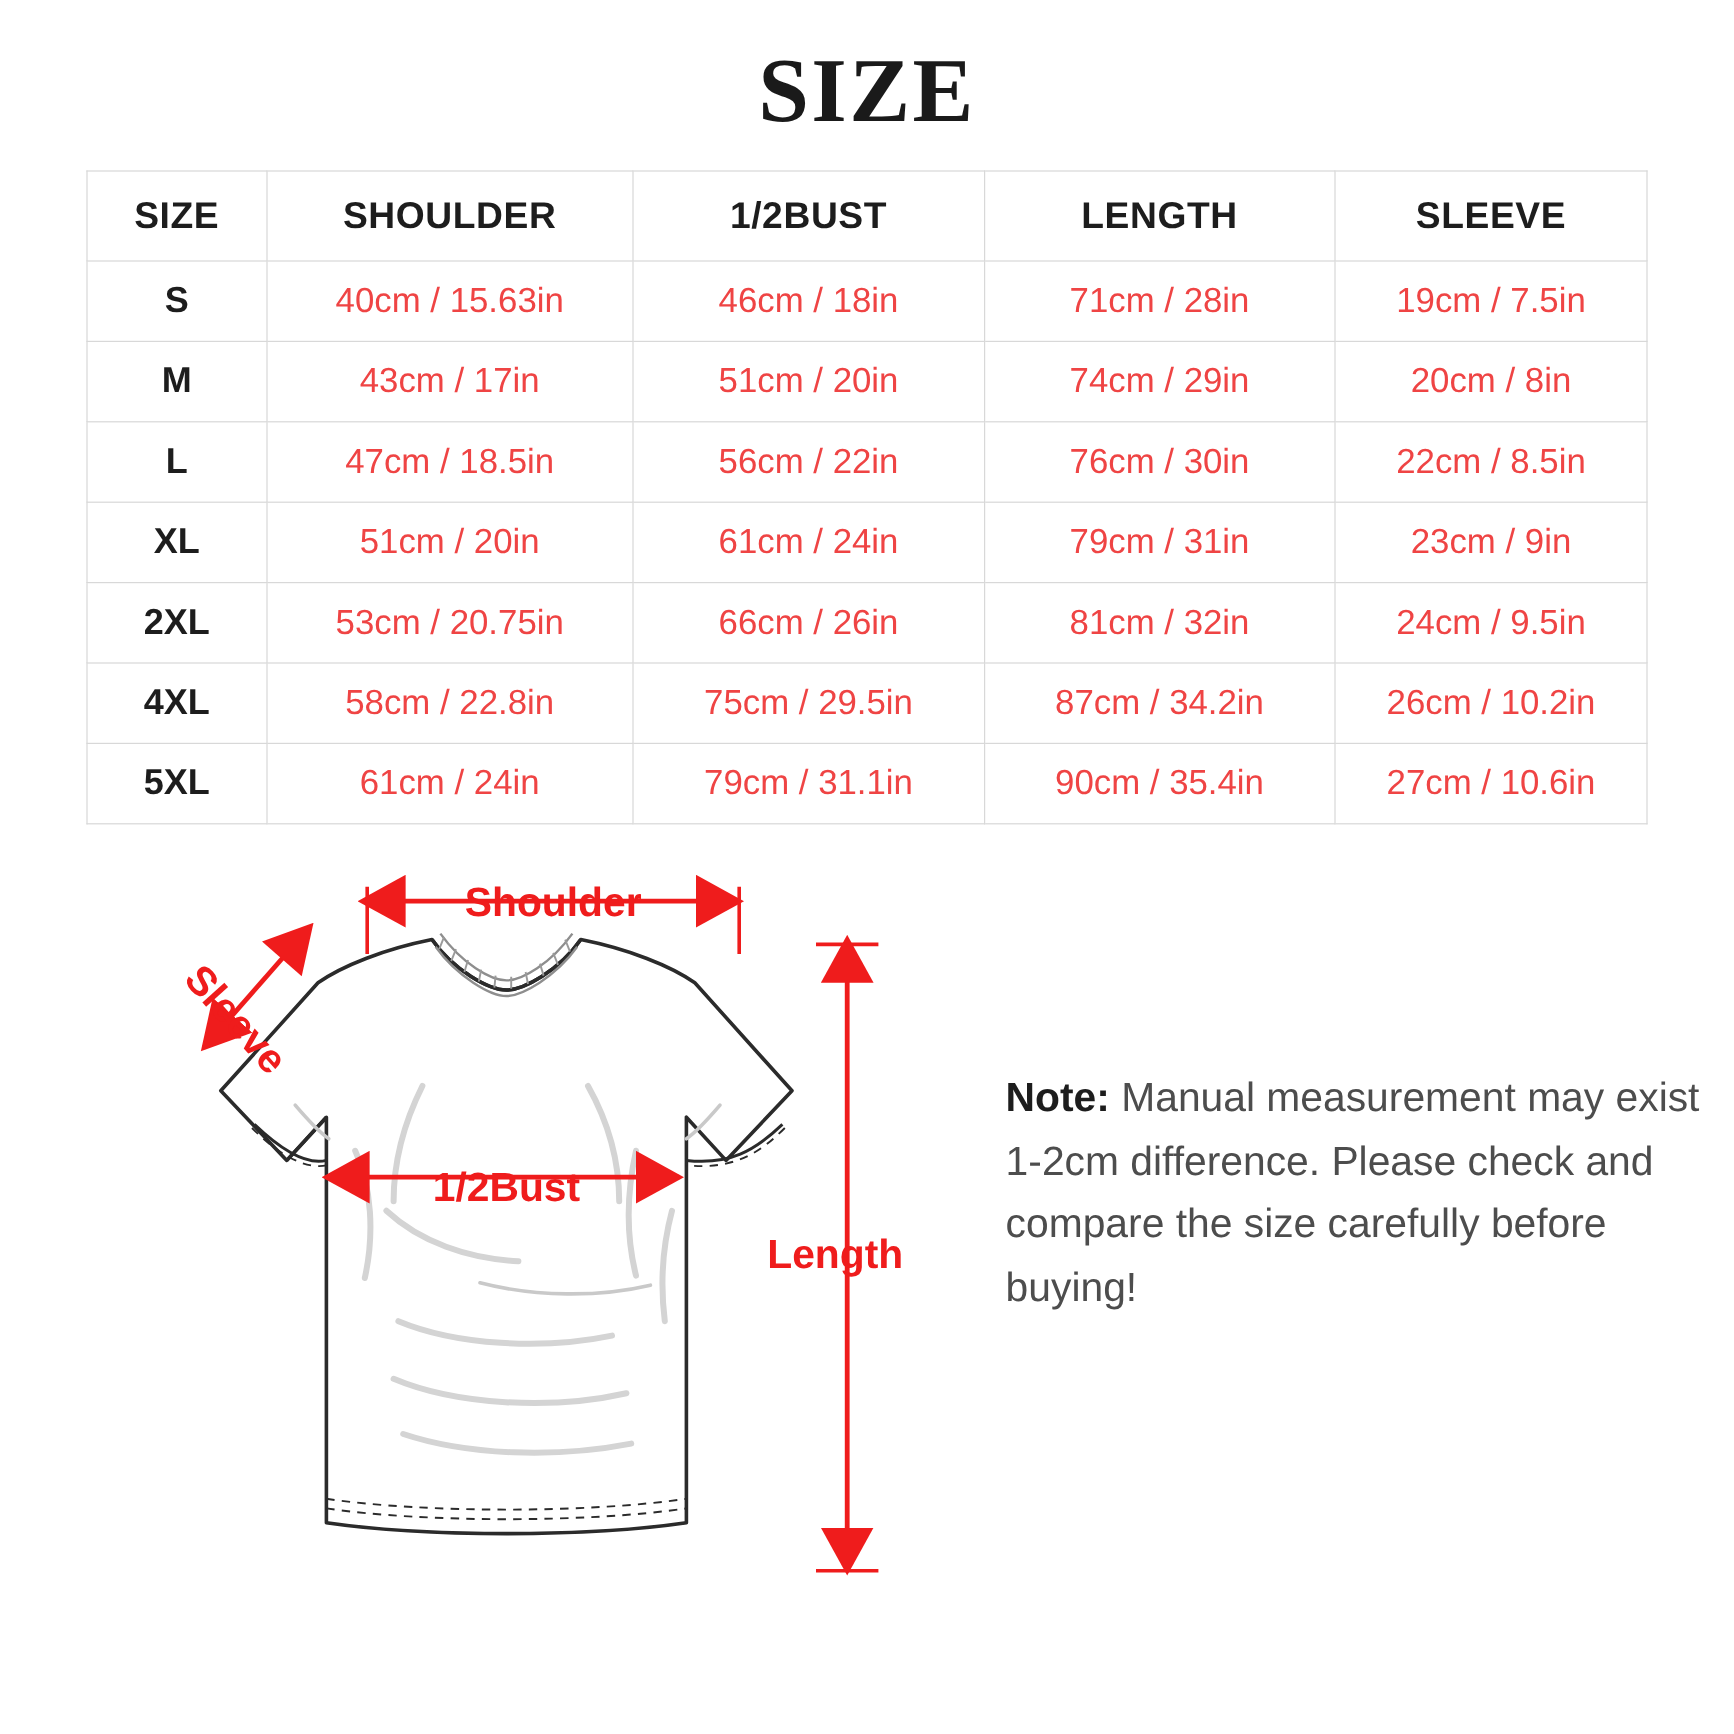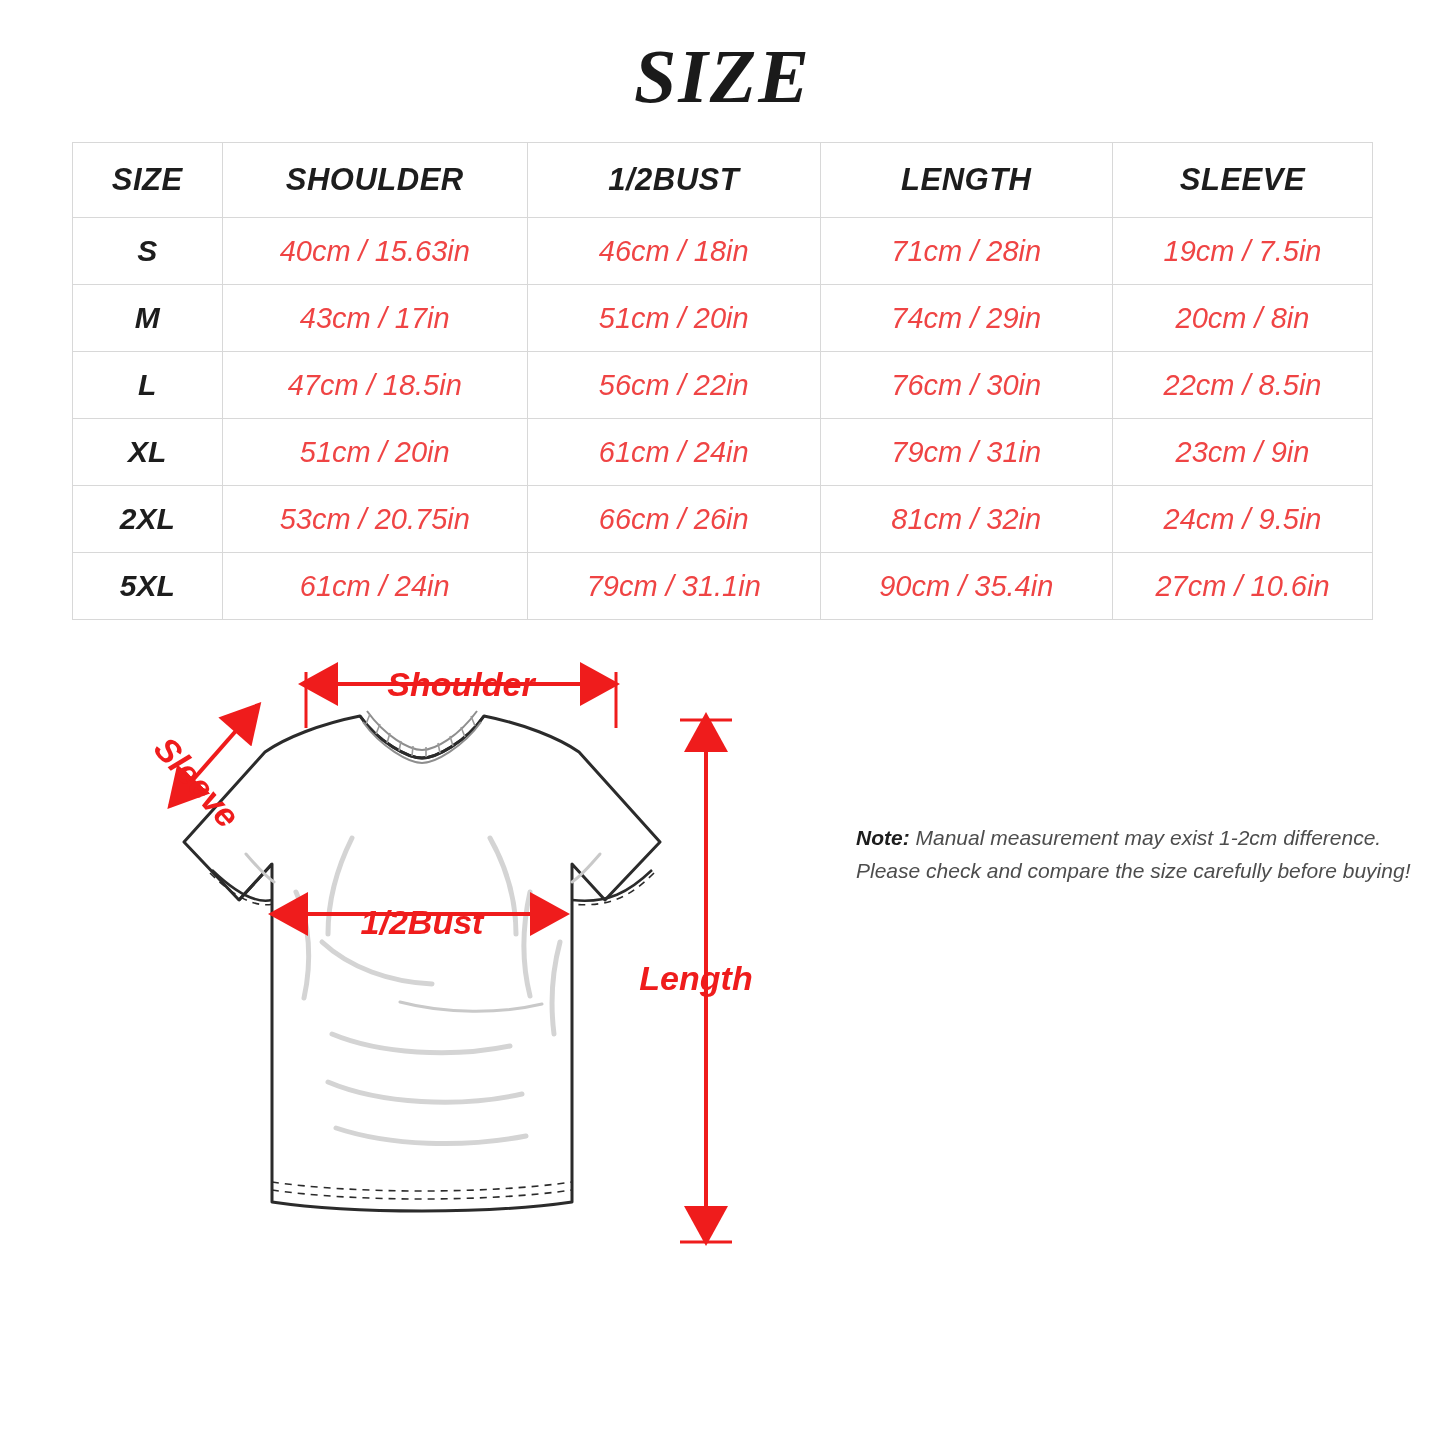--- a/index.html
+++ b/index.html
@@ -12,21 +12,20 @@
     height: 1445px;
     font-family: "Liberation Sans", sans-serif;
     position: relative;
     overflow: hidden;
   }
   .page {
     position: relative;
     width: 1445px;
     height: 1445px;
     box-sizing: border-box;
-    font-style: italic;
   }
 
   
   .title {
     text-align: center;
     font-family: "Liberation Serif", serif;
     font-size: 76px;
     font-weight: 700;
     letter-spacing: 2px;
     color: #1a1a1a;
@@ -81,24 +80,24 @@
   .shirt-svg {
     position: absolute;
     left: 60px;
     top: 0;
     width: 720px;
     height: 645px;
   }
   
   .note {
     position: absolute;
-    left: 856px;
+    left: 838px;
     top: 180px;
     width: 580px;
-    font-size: 21px;
+    font-size: 34px;
     line-height: 1.55;
     color: #4d4d4d;
   }
   .note b {
     color: #1d1d1d;
     font-weight: 700;
   }
 </style>
 </head>
 <body>
@@ -153,20 +152,27 @@
           <td>61cm / 24in</td>
           <td>79cm / 31in</td>
           <td>23cm / 9in</td>
         </tr>
         <tr>
           <td class="size-cell">2XL</td>
           <td>53cm / 20.75in</td>
           <td>66cm / 26in</td>
           <td>81cm / 32in</td>
           <td>24cm / 9.5in</td>
+        </tr>
+        <tr>
+          <td class="size-cell">4XL</td>
+          <td>58cm / 22.8in</td>
+          <td>75cm / 29.5in</td>
+          <td>87cm / 34.2in</td>
+          <td>26cm / 10.2in</td>
         </tr>
         <tr>
           <td class="size-cell">5XL</td>
           <td>61cm / 24in</td>
           <td>79cm / 31.1in</td>
           <td>90cm / 35.4in</td>
           <td>27cm / 10.6in</td>
         </tr>
       </tbody>
     </table>

